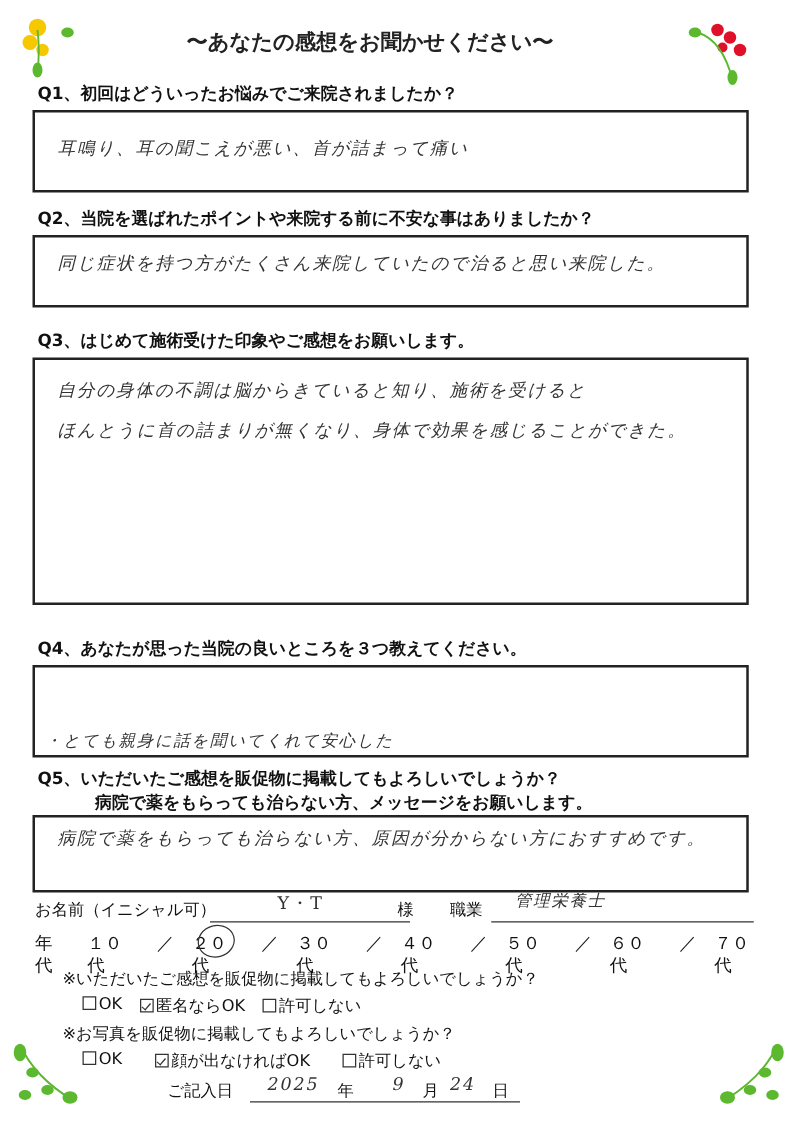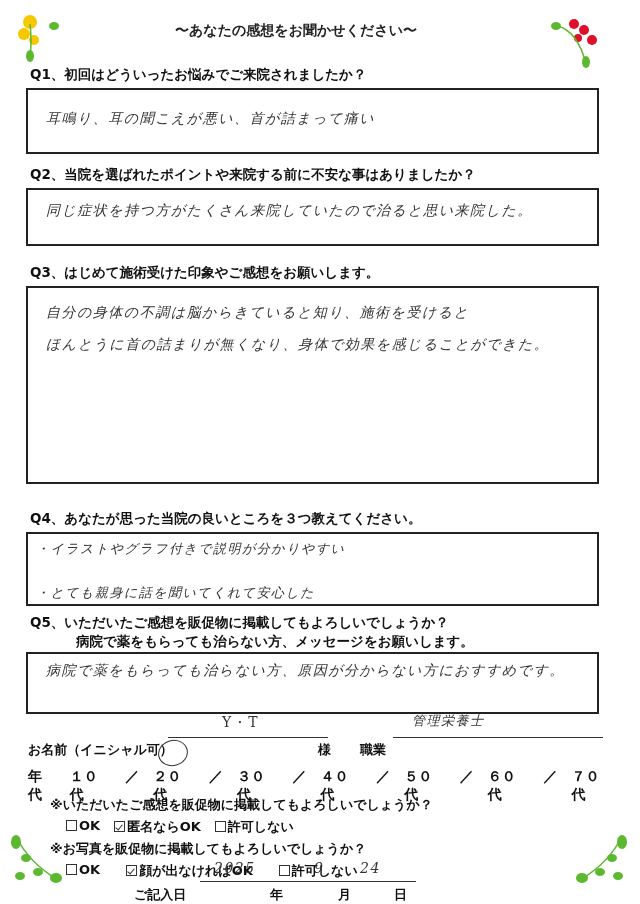--- a/index.html
+++ b/index.html
@@ -1,22 +1,22 @@
 <!DOCTYPE html>
 <html><head>
 <meta charset="utf-8">
 <style>
   * { box-sizing: border-box; margin: 0; padding: 0; }
   body { width: 640px; height: 904px; background: #fff; font-family: "DejaVu Sans", sans-serif; color: #111; position: relative; overflow: hidden; }
-  .title { position: absolute; top: 22px; left: 0; width: 592px; text-align: center; font-size: 14px; font-weight: bold; color: #222; }
+  .title { position: absolute; top: 22px; left: 0; width: 592px; text-align: center; font-size: 17px; font-weight: bold; color: #222; }
   .q { position: absolute; left: 30px; font-size: 13.5px; font-weight: bold; color: #111; }
   .box { position: absolute; left: 26px; width: 573px; border: 2px solid #222; }
   .hw { font-family: "DejaVu Serif", serif; font-size: 14px; color: #333; letter-spacing: 1.5px; font-style: italic; position: absolute; left: 18px; }
   .deco { position: absolute; }
-  .row { position: absolute; font-size: 13px; font-weight: bold; margin-top: 22px; }
+  .row { position: absolute; font-size: 13px; font-weight: normal; }
   .uline { border-bottom: 1.5px solid #333; position: absolute; }
   .chk { display: inline-block; width: 11px; height: 11px; border: 1.3px solid #333; vertical-align: -1px; margin-right: 2px; position: relative; }
   .chk.on::after { content: ""; position: absolute; left: 2px; top: 1px; width: 3px; height: 6px; border-right: 1.5px solid #333; border-bottom: 1.5px solid #333; transform: rotate(40deg); }
   .circle { position: absolute; width: 30px; height: 26px; border: 1.5px solid #333; border-radius: 50%; transform: rotate(-15deg); }
 </style>
 </head>
 <body>
 
 <svg class="deco" style="left:12px;top:10px" width="55" height="55" viewBox="0 0 55 55">
   <circle cx="18" cy="12" r="7" fill="#f5c800"></circle>
@@ -65,21 +65,20 @@
 </div>
 
 <div class="q" style="top:264px">Q3、はじめて施術受けた印象やご感想をお願いします。</div>
 <div class="box" style="top:286px;height:198px">
   <div class="hw" style="top:16px">自分の身体の不調は脳からきていると知り、施術を受けると</div>
   <div class="hw" style="top:48px">ほんとうに首の詰まりが無くなり、身体で効果を感じることができた。</div>
 </div>
 
 <div class="q" style="top:510px">Q4、あなたが思った当院の良いところを３つ教えてください。</div>
 <div class="box" style="top:532px;height:74px">
-  <div class="hw" style="top:6px;left:8px;font-size:13px">・イラストやグラフ付きで説明が分かりやすい</div>
   <div class="hw" style="top:50px;left:8px;font-size:13px">・とても親身に話を聞いてくれて安心した</div>
 </div>
 
 <div class="q" style="top:614px">Q5、いただいたご感想を販促物に掲載してもよろしいでしょうか？</div>
 <div class="q" style="top:633px;left:76px">病院で薬をもらっても治らない方、メッセージをお願いします。</div>
 <div class="box" style="top:652px;height:62px">
   <div class="hw" style="top:8px">病院で薬をもらっても治らない方、原因が分からない方におすすめです。</div>
 </div>
 
 <div class="row" style="top:719px;left:28px">お名前（イニシャル可）</div>

